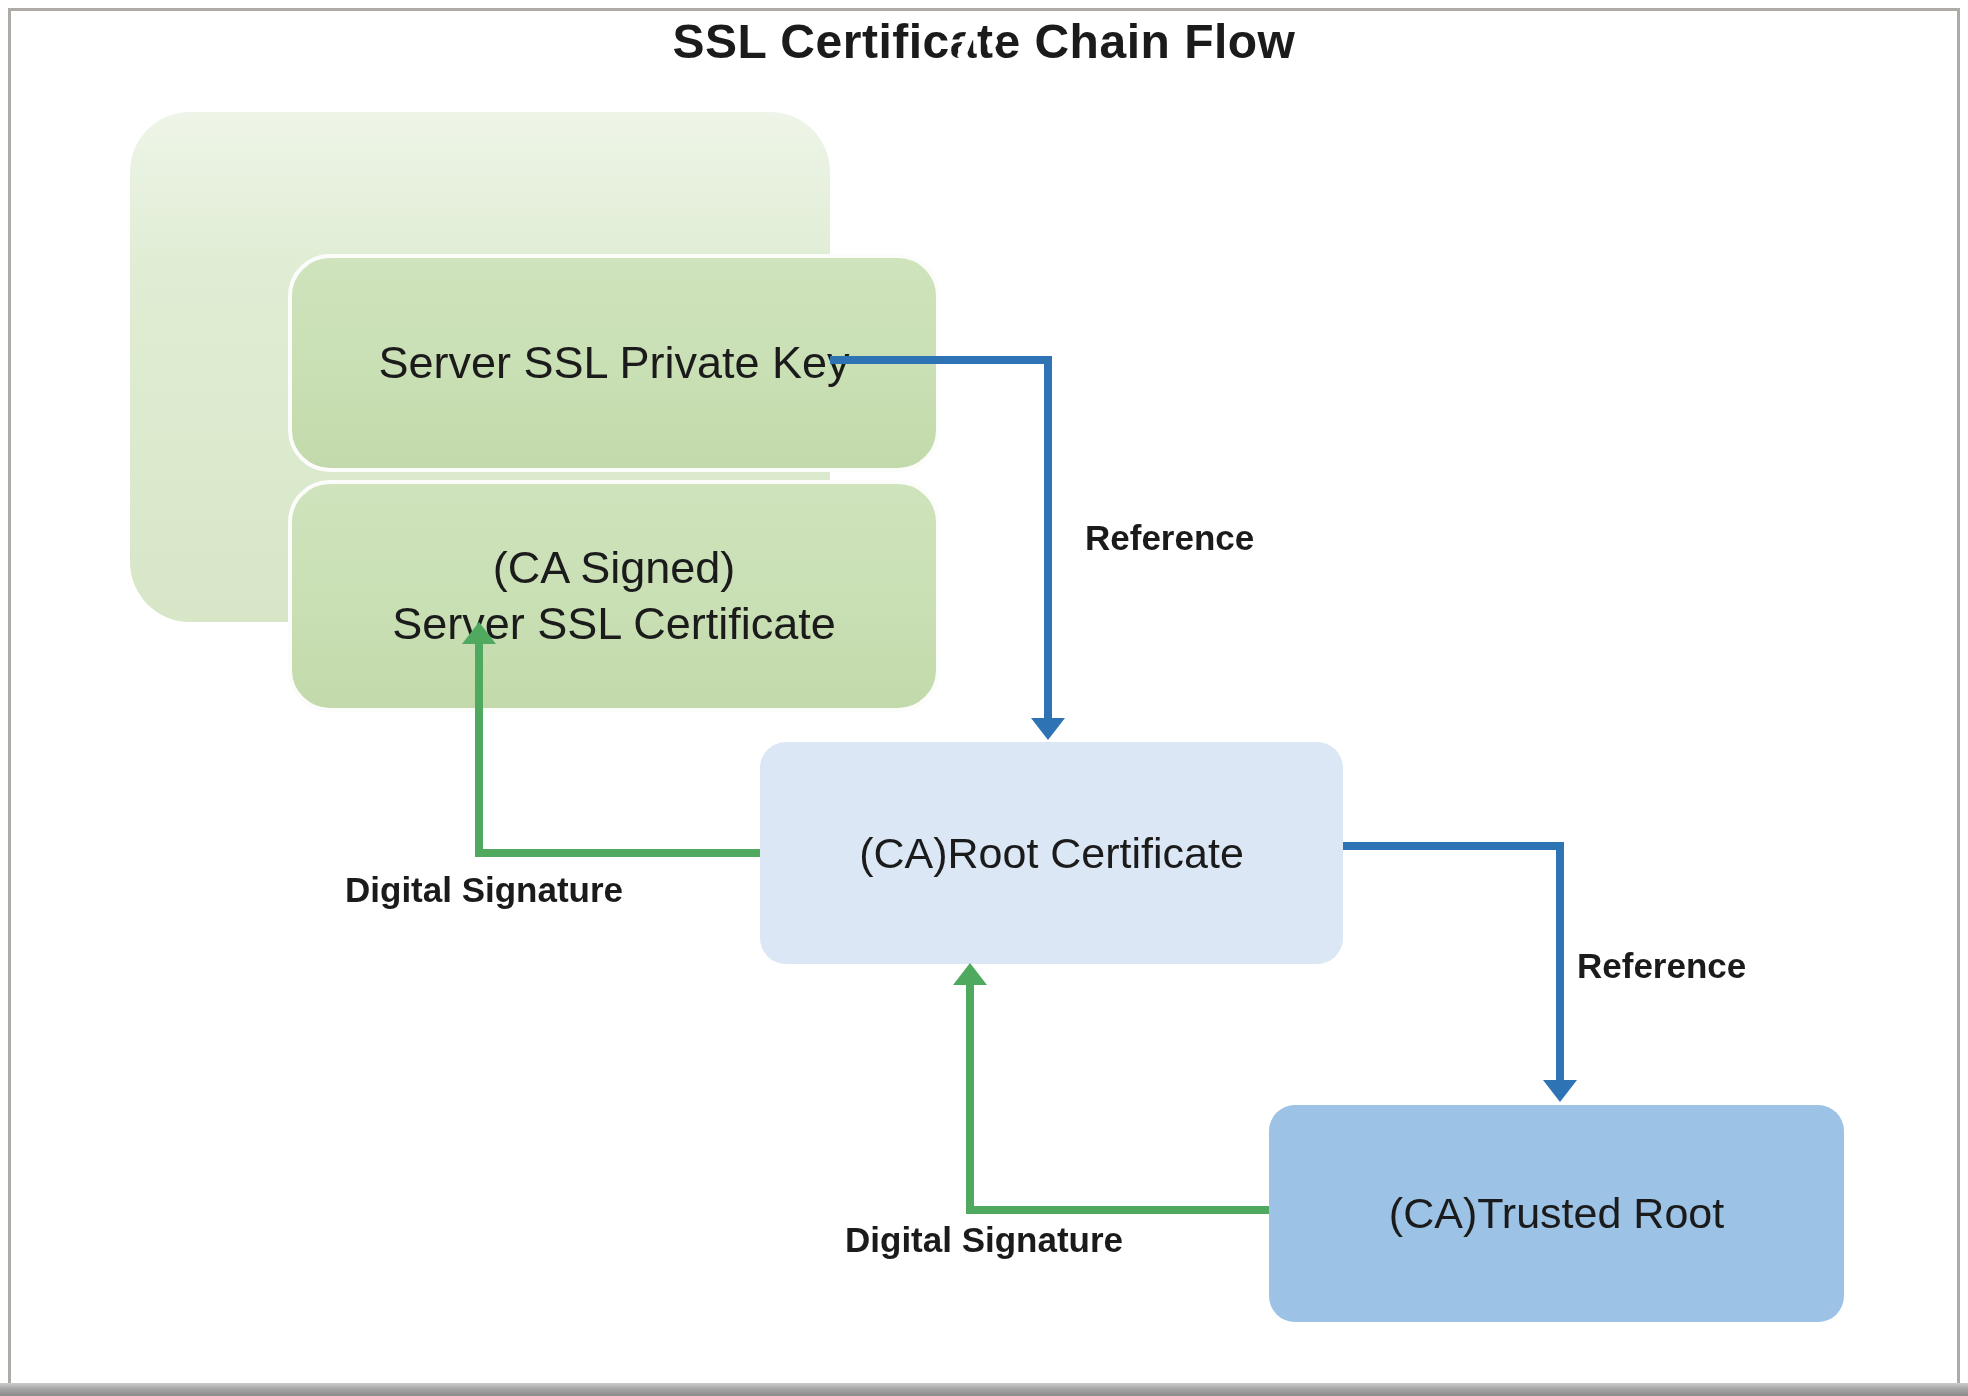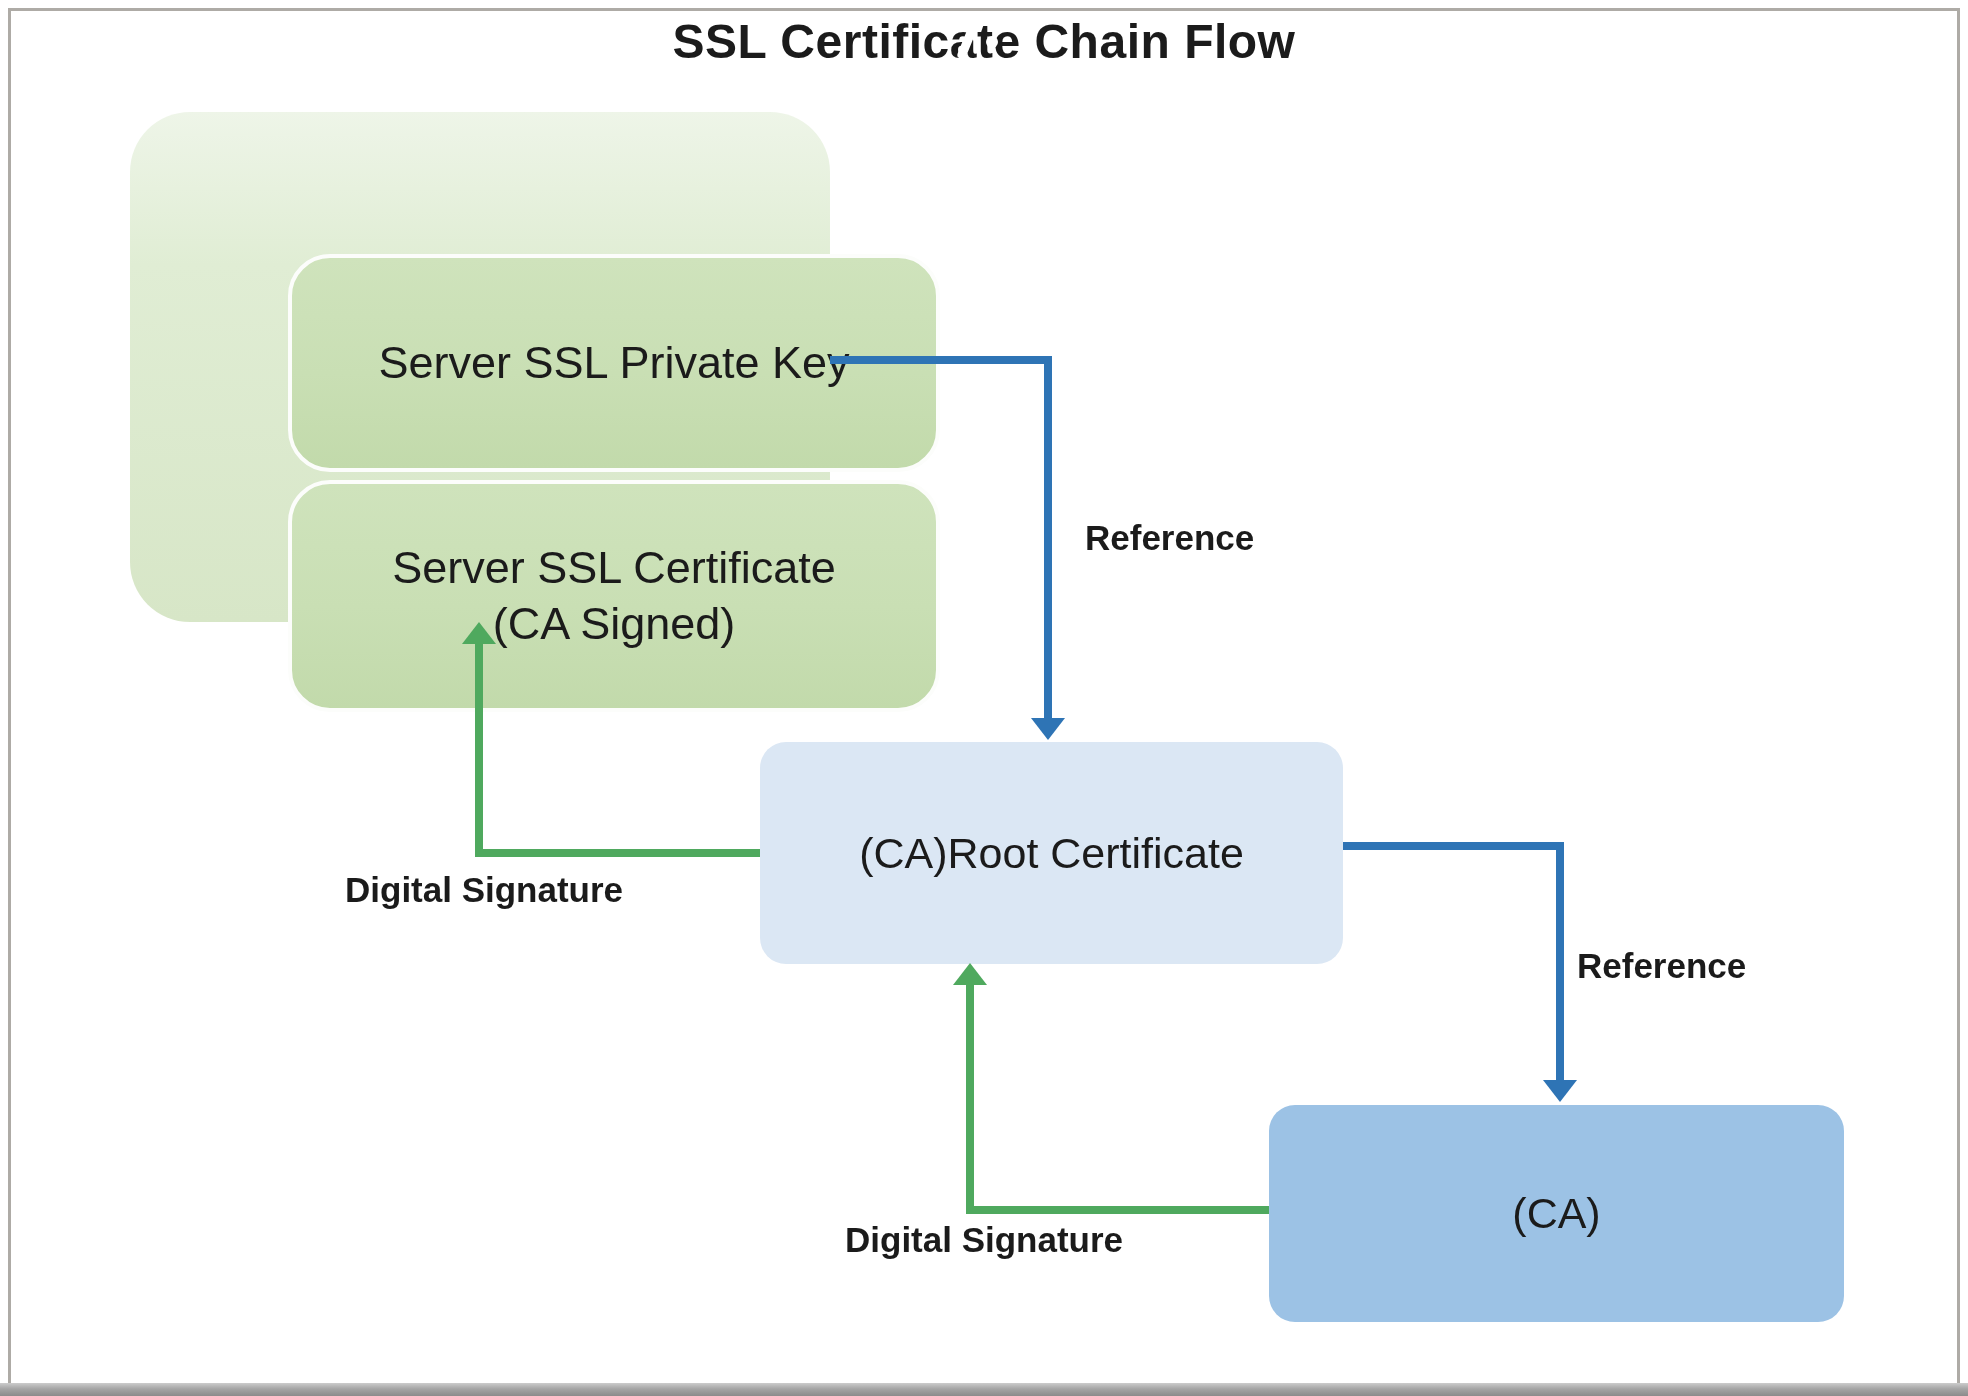--- a/index.html
+++ b/index.html
@@ -98,22 +98,22 @@
 
   <div class="title">SSL Certificate Chain Flow</div>
   <div class="cursor-slash"></div>
   <div class="cursor-dot"></div>
 
   <div class="outer-green">
     <div class="inner-green inner-key">
       <span>Server SSL Private Key</span>
     </div>
     <div class="inner-green inner-cert">
+      <span>(CA Signed)</span>
       <span>Server SSL Certificate</span>
-      <span>(CA Signed)</span>
     </div>
   </div>
 
   <div class="seg blue" style="left:830px;top:356px;width:222px;height:8px;"></div>
   <div class="seg blue" style="left:1044px;top:356px;width:8px;height:366px;"></div>
   <div class="arrowhead down" style="left:1031px;top:718px;"></div>
   <div class="edge-label" style="left:1085px;top:518px;">Reference</div>
 
   <div class="arrowhead up" style="left:462px;top:622px;"></div>
   <div class="seg green" style="left:475px;top:642px;width:8px;height:215px;"></div>
@@ -130,16 +130,17 @@
   <div class="arrowhead down" style="left:1543px;top:1080px;"></div>
   <div class="edge-label" style="left:1577px;top:946px;">Reference</div>
 
   <div class="arrowhead up" style="left:953px;top:963px;"></div>
   <div class="seg green" style="left:966px;top:983px;width:8px;height:231px;"></div>
   <div class="seg green" style="left:966px;top:1206px;width:303px;height:8px;"></div>
   <div class="edge-label" style="left:845px;top:1220px;">Digital Signature</div>
 
   <div class="blue-node root-node">
     <span>(CA)</span>
+    <span>Trusted Root</span>
   </div>
 
   <div class="bottom-bar"></div>
 </div>
 
 </body></html>

